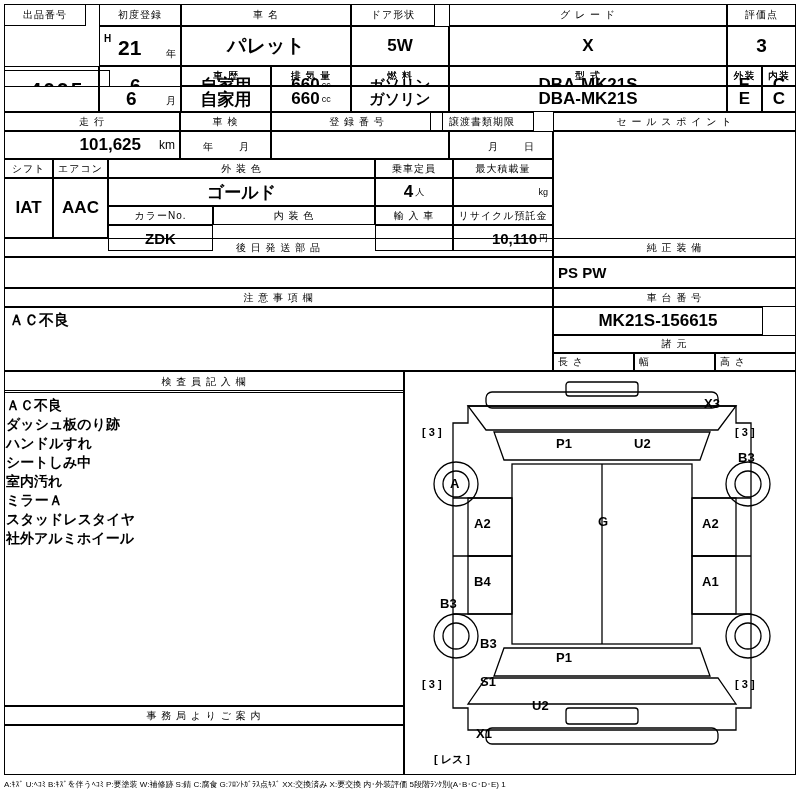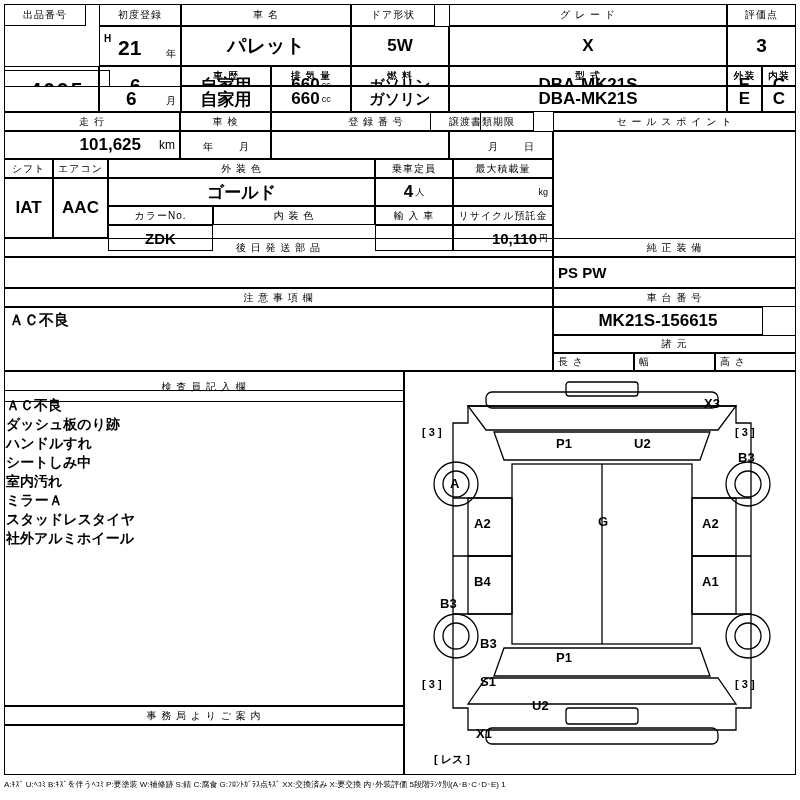--- a/index.html
+++ b/index.html
@@ -181,21 +181,21 @@
   <div class="cell" style="left:99px;top:86px;width:82px;height:26px;background:#fff;">
     <div style="position:relative;width:100%;height:100%;">
       <span class="val t19" style="position:absolute;left:26px;top:1px;">6</span>
       <span class="t10" style="position:absolute;right:4px;bottom:3px;">月</span>
     </div>
   </div>
   <div class="cell" style="left:4px;top:86px;width:95px;height:26px;background:#fff;"></div>
 
   <div class="cell lbl c" style="left:4px;top:112px;width:176px;height:19px;">走 行</div>
   <div class="cell lbl c" style="left:180px;top:112px;width:91px;height:19px;">車 検</div>
-  <div class="cell lbl c" style="left:271px;top:112px;width:210px;height:19px;">登 録 番 号</div>
+  <div class="cell lbl c" style="left:271px;top:112px;width:172px;height:19px;">登 録 番 号</div>
   <div class="cell lbl c" style="left:430px;top:112px;width:104px;height:19px;">譲渡書類期限</div>
   <div class="cell lbl c" style="left:553px;top:112px;width:243px;height:19px;">セ ー ル ス ポ イ ン ト</div>
 
   <div class="cell r" style="left:4px;top:131px;width:176px;height:28px;">
     <span class="val t17">101,625</span>
       <span class="t12" style="margin-left:18px;text-align:right;">km</span>
   </div>
   <div class="cell" style="left:180px;top:131px;width:91px;height:28px;">
     <div style="position:relative;width:100%;height:100%;">
       <span class="t10" style="position:absolute;left:22px;bottom:4px;">年</span>
@@ -274,21 +274,21 @@
 
   <div class="cell lbl c" style="left:553px;top:288px;width:243px;height:19px;">車 台 番 号</div>
   <div class="cell c" style="left:553px;top:307px;width:210px;height:28px;">
     <span class="val t17">MK21S-156615</span>
   </div>
   <div class="cell lbl c" style="left:553px;top:335px;width:243px;height:18px;">諸 元</div>
   <div class="cell lbl l" style="left:553px;top:353px;width:81px;height:18px;">長 さ</div>
   <div class="cell lbl l" style="left:634px;top:353px;width:81px;height:18px;">幅</div>
   <div class="cell lbl l" style="left:715px;top:353px;width:81px;height:18px;">高 さ</div>
 
-  <div class="cell lbl c" style="left:4px;top:371px;width:400px;height:31px;">検 査 員 記 入 欄</div>
+  <div class="cell lbl c" style="left:4px;top:371px;width:400px;height:22px;">検 査 員 記 入 欄</div>
   <div class="cell" style="left:4px;top:390px;width:400px;height:316px;"></div>
 
   <div id="inspector-list">
     <div>ＡＣ不良</div>
     <div>ダッシュ板のり跡</div>
     <div>ハンドルすれ</div>
     <div>シートしみ中</div>
     <div>室内汚れ</div>
     <div>ミラーＡ</div>
     <div>スタッドレスタイヤ</div>

